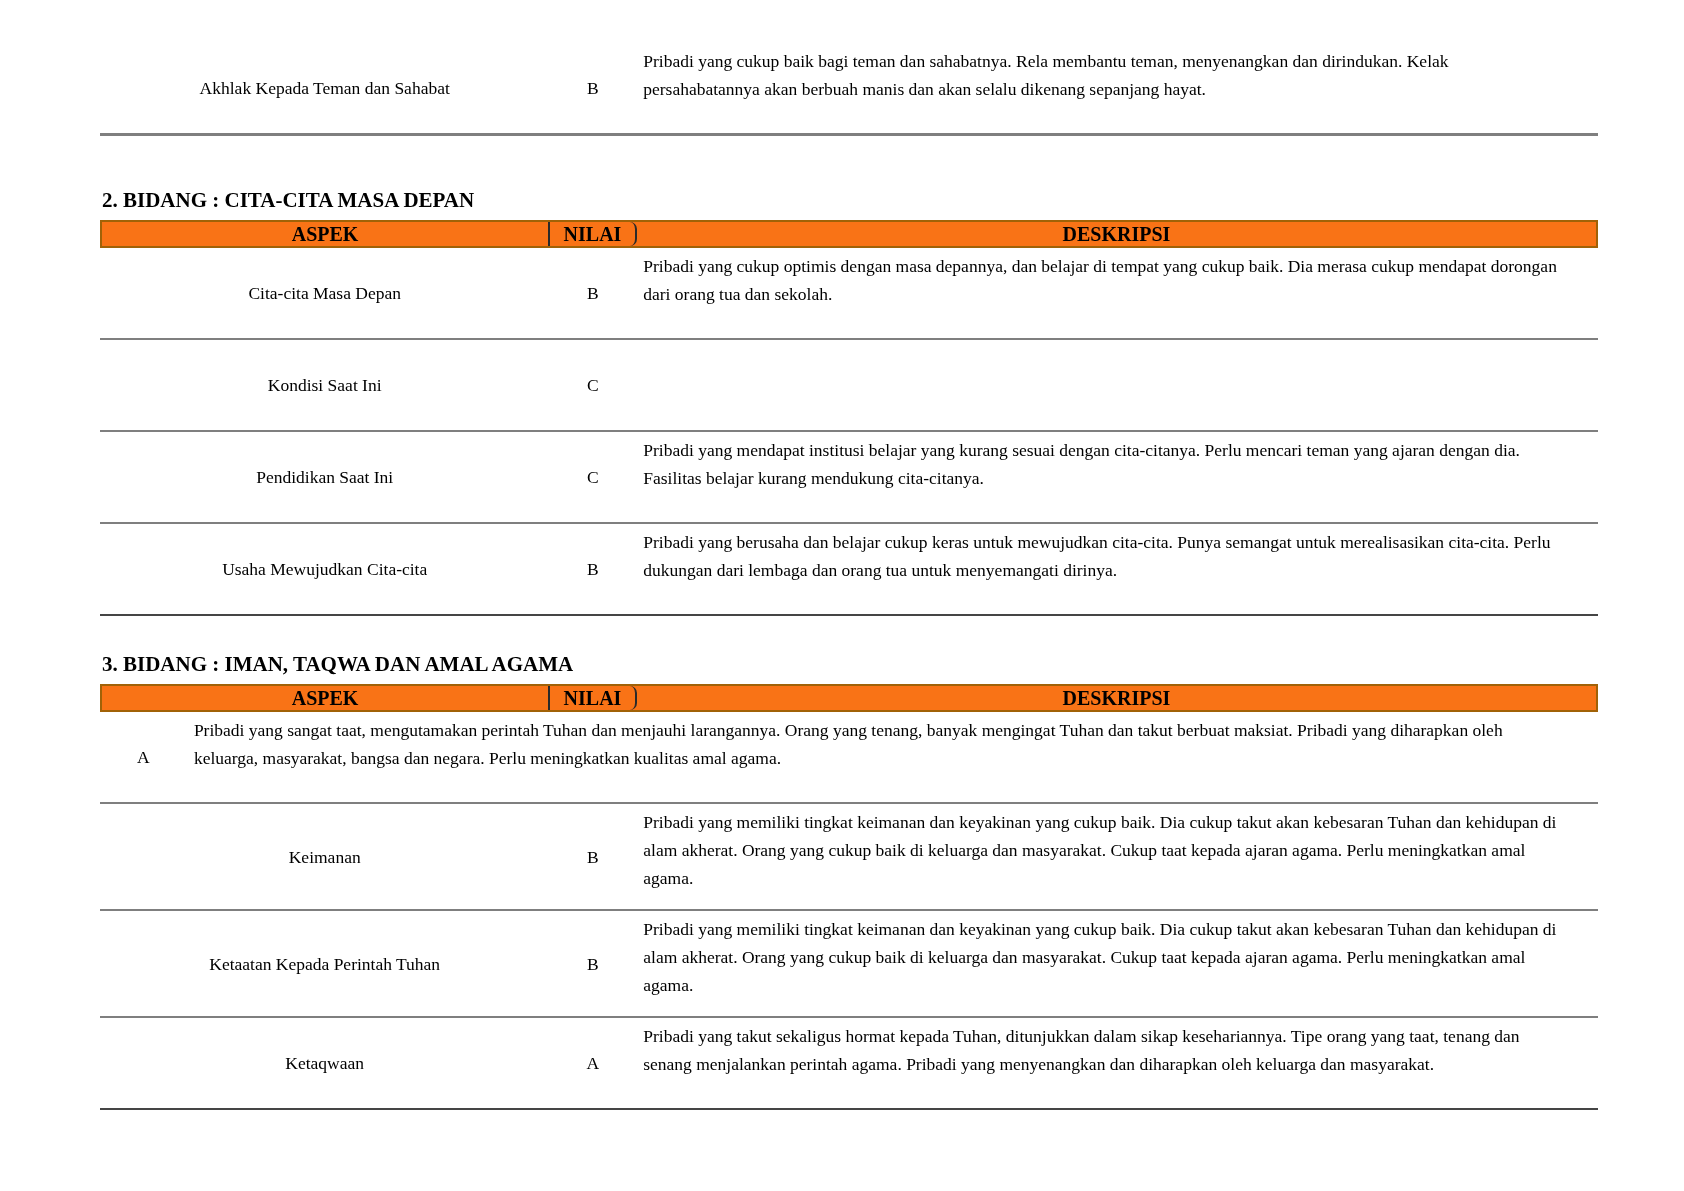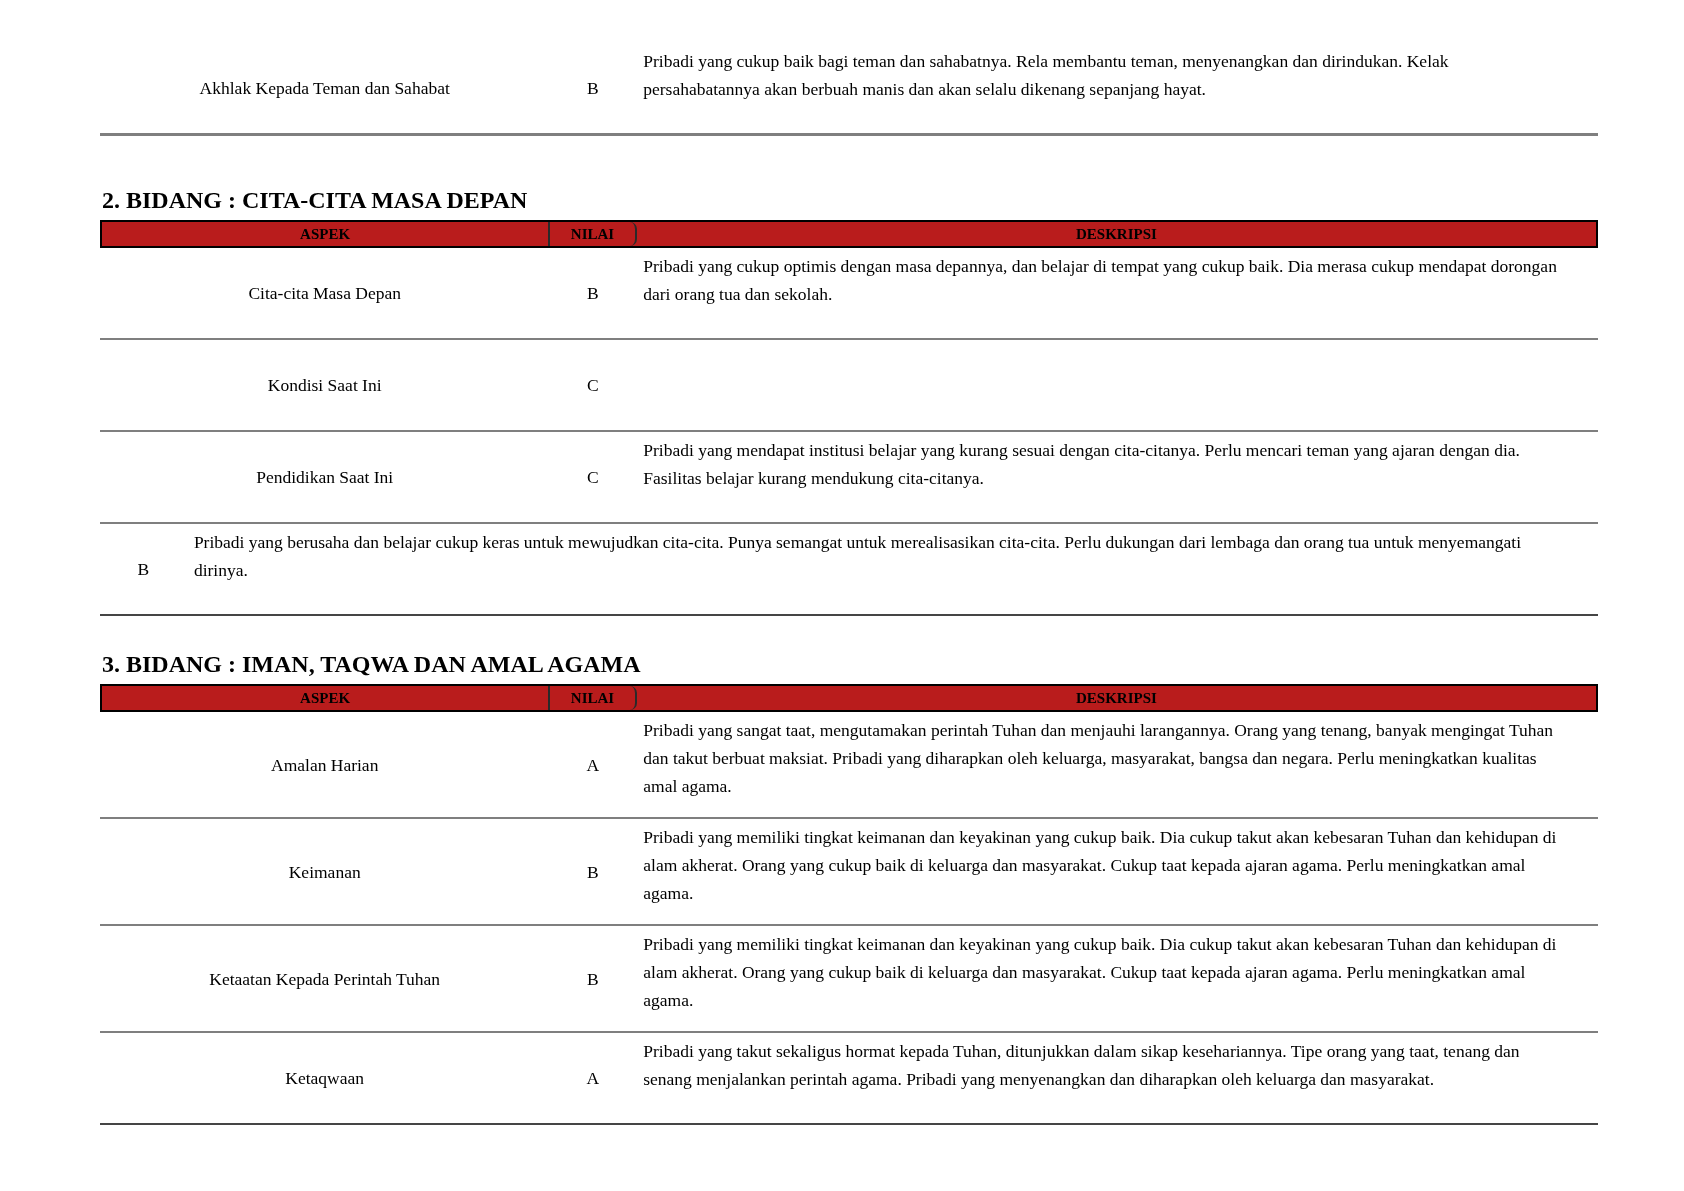--- a/index.html
+++ b/index.html
@@ -36,41 +36,41 @@
     box-sizing: border-box;
   }
   .td-desc {
     flex: 1;
     padding: 4px 40px 17px 7px;
     box-sizing: border-box;
   }
   
   .thead {
     display: flex;
-    background: #b91c1c;
-    border: 2px solid #000000;
+    background: #f97316;
+    border: 2px solid #a16207;
     box-sizing: border-box;
     min-height: 27px;
     font-weight: bold;
-    font-size: 15px;
+    font-size: 20px;
     line-height: 22px;
   }
   .th {
     display: flex; align-items: center; justify-content: center;
     text-align: center;
     box-sizing: border-box;
     padding: 1px 2px;
   }
   .th-aspek { width: 30%; border-right: 2px solid #2a2a2a; }
   .th-nilai { width: 5.8%; border-right: 2px solid #2a2a2a; border-radius: 7px; }
   .th-desc  { flex: 1; border-radius: 9px; }
   
   .section-heading {
     font-weight: bold;
-    font-size: 24px;
+    font-size: 21px;
     line-height: 22px;
     margin: 0 0 9px 2px;
   }
   .section-2 { margin-top: 53px; }
   .section-3 { margin-top: 37px; }
 </style>
 </head>
 <body>
 
 <div class="page">
@@ -99,36 +99,36 @@
       <div class="trow">
         <div class="td-aspek">Kondisi Saat Ini</div>
         <div class="td-nilai">C</div>
       </div>
       <div class="trow">
         <div class="td-aspek">Pendidikan Saat Ini</div>
         <div class="td-nilai">C</div>
         <div class="td-desc">Pribadi yang mendapat institusi belajar yang kurang sesuai dengan cita-citanya. Perlu mencari teman yang ajaran dengan dia. Fasilitas belajar kurang mendukung cita-citanya.</div>
       </div>
       <div class="trow last">
+        <div class="td-aspek">Usaha Mewujudkan Cita-cita</div>
         <div class="td-nilai">B</div>
         <div class="td-desc">Pribadi yang berusaha dan belajar cukup keras untuk mewujudkan cita-cita. Punya semangat untuk merealisasikan cita-cita. Perlu dukungan dari lembaga dan orang tua untuk menyemangati dirinya.</div>
       </div>
     </div>
   </div>
 
   <div class="section section-3">
     <div class="section-heading">3. BIDANG : IMAN, TAQWA DAN AMAL AGAMA</div>
     <div class="doc-table">
       <div class="thead">
         <div class="th th-aspek">ASPEK</div>
         <div class="th th-nilai">NILAI</div>
         <div class="th th-desc">DESKRIPSI</div>
       </div>
       <div class="trow">
-        <div class="td-aspek">Amalan Harian</div>
         <div class="td-nilai">A</div>
         <div class="td-desc">Pribadi yang sangat taat, mengutamakan perintah Tuhan dan menjauhi larangannya. Orang yang tenang, banyak mengingat Tuhan dan takut berbuat maksiat. Pribadi yang diharapkan oleh keluarga, masyarakat, bangsa dan negara. Perlu meningkatkan kualitas amal agama.</div>
       </div>
       <div class="trow">
         <div class="td-aspek">Keimanan</div>
         <div class="td-nilai">B</div>
         <div class="td-desc">Pribadi yang memiliki tingkat keimanan dan keyakinan yang cukup baik. Dia cukup takut akan kebesaran Tuhan dan kehidupan di alam akherat. Orang yang cukup baik di keluarga dan masyarakat. Cukup taat kepada ajaran agama. Perlu meningkatkan amal agama.</div>
       </div>
       <div class="trow">
         <div class="td-aspek">Ketaatan Kepada Perintah Tuhan</div>

